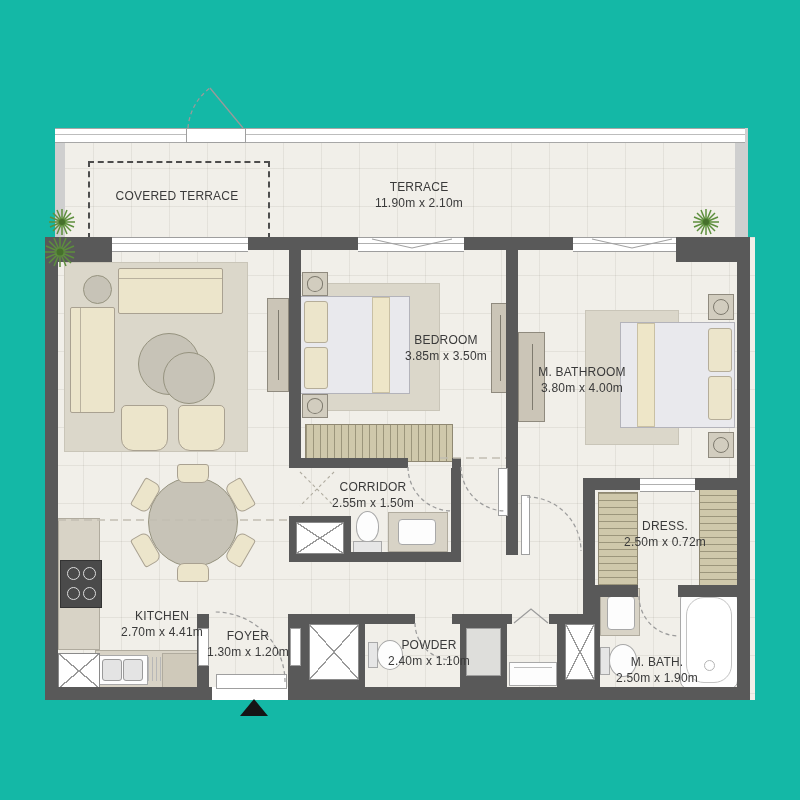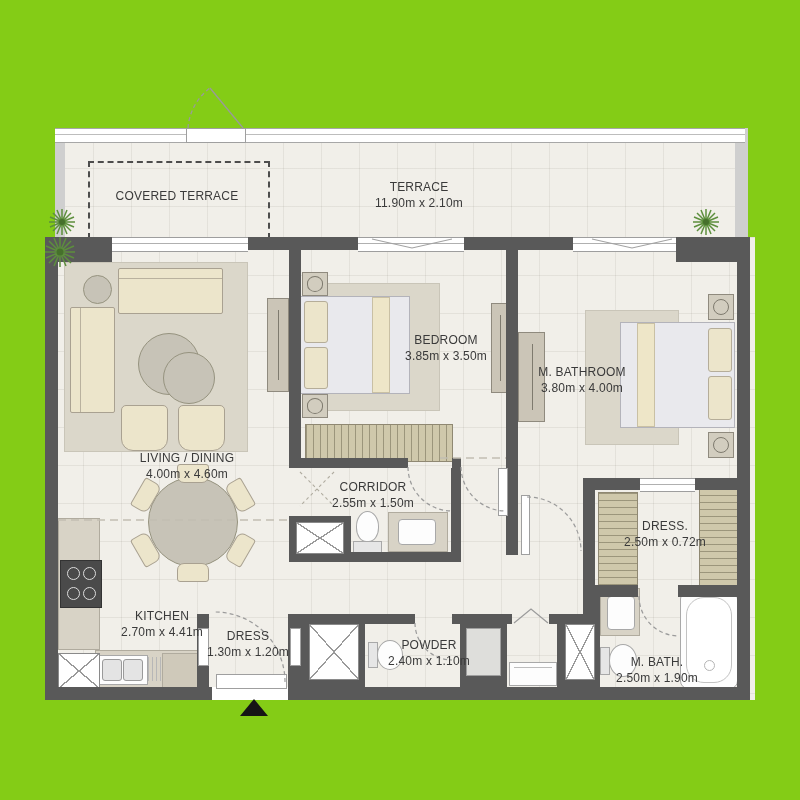--- a/index.html
+++ b/index.html
@@ -1,16 +1,16 @@
 <!DOCTYPE html>
 <html><head>
 <meta charset="utf-8">
 <style>
   html,body{margin:0;padding:0;background:#ffffff;}
-  #canvas{position:relative;width:800px;height:800px;background:#84cc16;overflow:hidden;
+  #canvas{position:relative;width:800px;height:800px;background:#14b8a6;overflow:hidden;
           font-family:"Liberation Sans", sans-serif;color:#3a3a3a;}
   .abs{position:absolute;}
   .floor{position:absolute;background-color:#f1efe9;
     background-image:
       repeating-linear-gradient(to right, rgba(90,85,70,0.09) 0 1px, transparent 1px 38px),
       repeating-linear-gradient(to bottom, rgba(90,85,70,0.09) 0 1px, transparent 1px 38px);}
   .wall{position:absolute;background:#595959;}
   .rail{position:absolute;background:#cfcfcf;}
   .railband{position:absolute;background:#ffffff;border-top:1px solid #a7a7a7;border-bottom:1px solid #a7a7a7;
     background-image:linear-gradient(to bottom, transparent 5px, #bdbdbd 5px 6px, transparent 6px);}
@@ -248,42 +248,38 @@
     <polygon points="240,716 268,716 254,699" fill="#151515"></polygon>
   </svg>
 
   <div class="room-label" style="left:177px;top:197px;">
     <span>COVERED TERRACE</span>
   </div>
   <div class="room-label" style="left:419px;top:195px;">
     <span>TERRACE</span>
     <span>11.90m x 2.10m</span>
   </div>
-  <div class="room-label" style="left:187px;top:466px;">
-    <span>LIVING / DINING</span>
-    <span>4.00m x 4.60m</span>
-  </div>
   <div class="room-label" style="left:446px;top:348px;">
     <span>BEDROOM</span>
     <span>3.85m x 3.50m</span>
   </div>
   <div class="room-label" style="left:582px;top:380px;">
     <span>M. BATHROOM</span>
     <span>3.80m x 4.00m</span>
   </div>
   <div class="room-label" style="left:373px;top:495px;">
     <span>CORRIDOR</span>
     <span>2.55m x 1.50m</span>
   </div>
   <div class="room-label" style="left:162px;top:624px;">
     <span>KITCHEN</span>
     <span>2.70m x 4.41m</span>
   </div>
   <div class="room-label" style="left:248px;top:644px;">
-    <span>DRESS</span>
+    <span>FOYER</span>
     <span>1.30m x 1.20m</span>
   </div>
   <div class="room-label" style="left:429px;top:653px;">
     <span>POWDER</span>
     <span>2.40m x 1.10m</span>
   </div>
   <div class="room-label" style="left:657px;top:670px;">
     <span>M. BATH.</span>
     <span>2.50m x 1.90m</span>
   </div>

